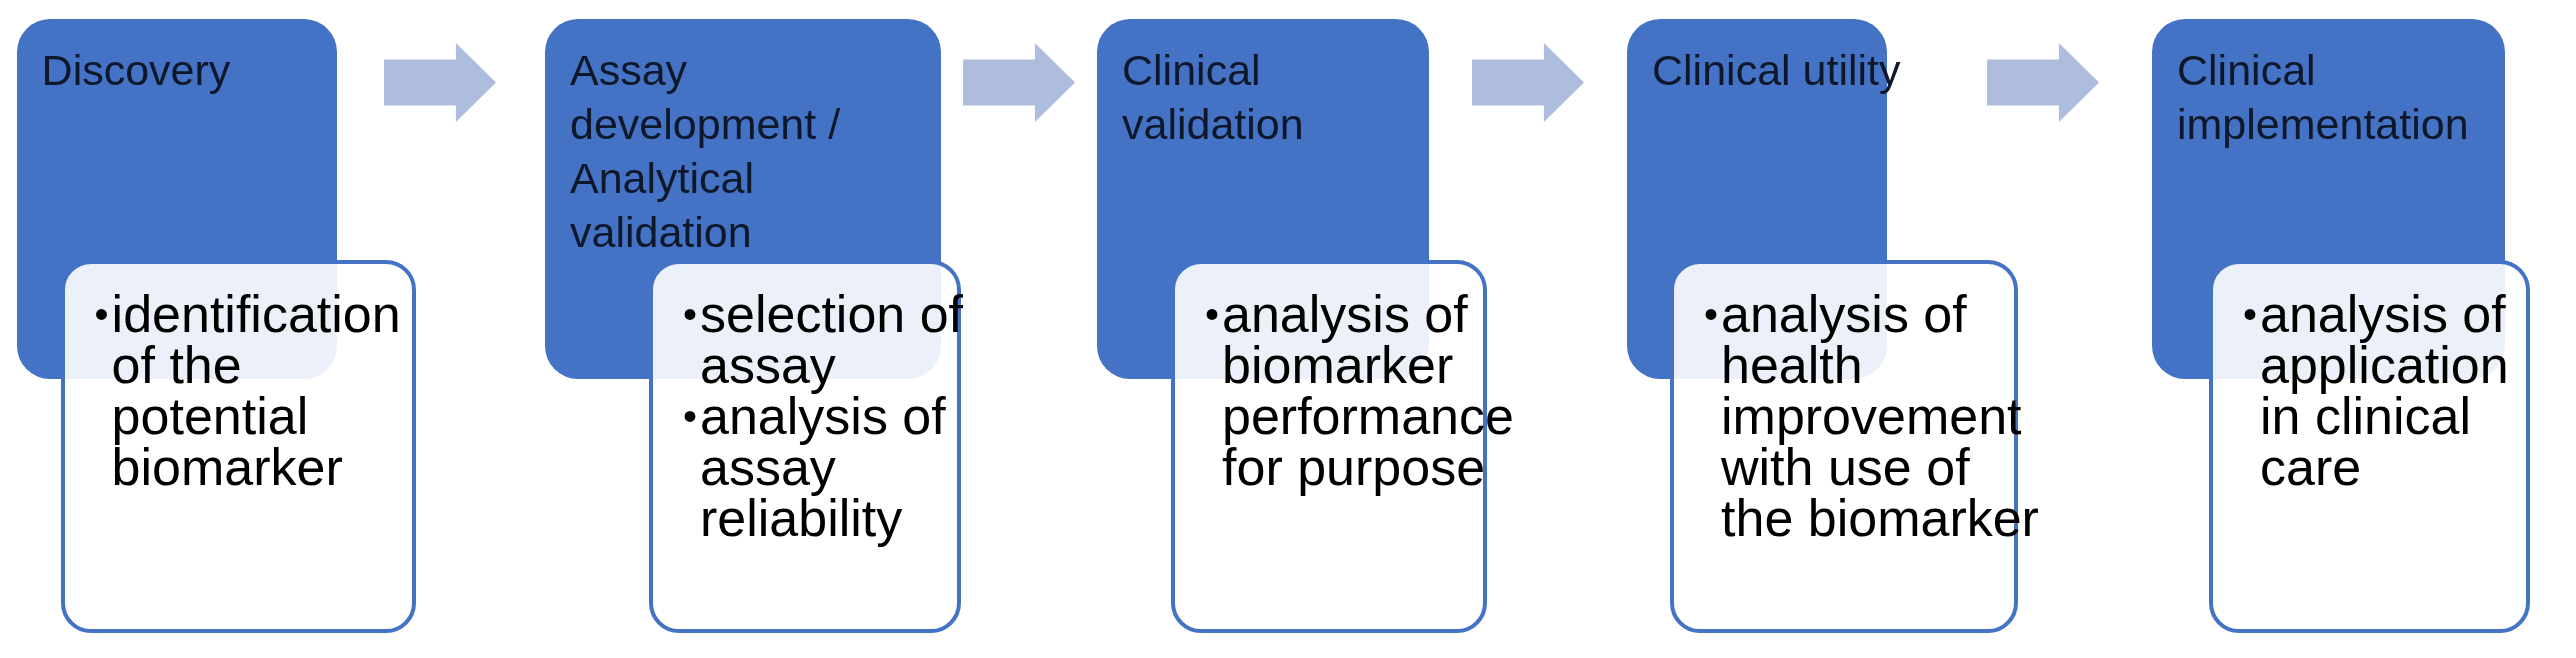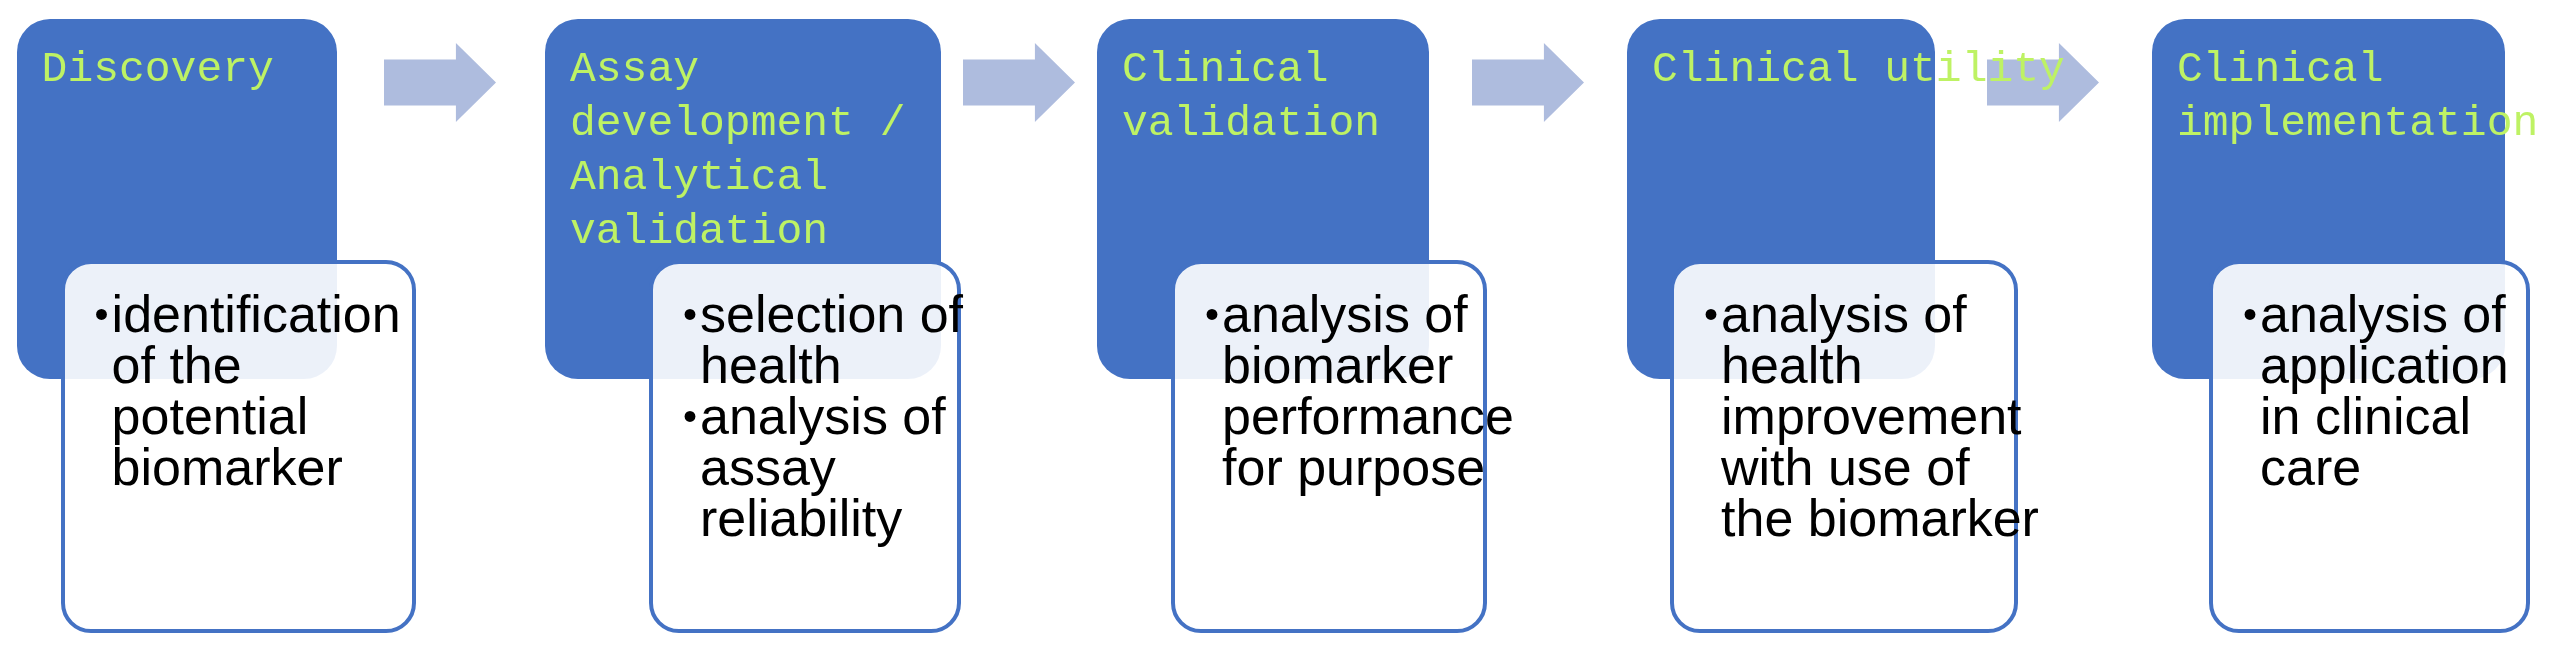--- a/index.html
+++ b/index.html
@@ -13,25 +13,24 @@
   }
   .stage{position:absolute;top:19px;height:615px;}
   .titlebox{
     position:absolute;top:0;left:0;height:360px;
     background:#4472C4;
     border-radius:33px;
     z-index:1;
   }
   .title{
     padding:24px 21px 0 25px;
-    color:#bef264;
+    color:#0f172a;
     font-size:43px;
     line-height:54px;
     white-space:pre;
-    font-family:Liberation Mono, monospace;
   }
   .detailbox{
     position:absolute;top:241px;height:373px;
     background:rgba(255,255,255,0.9);
     border:4.7px solid #4472C4;
     border-radius:30px;
     box-sizing:border-box;
     z-index:2;
   }
   .bullets{
@@ -54,21 +53,21 @@
 
   .stage:nth-of-type(2){left:545px;}
   .stage:nth-of-type(2) .titlebox{width:396px;}
   .stage:nth-of-type(2) .detailbox{left:104px;width:312px;}
 
   .stage:nth-of-type(3){left:1097px;}
   .stage:nth-of-type(3) .titlebox{width:332px;}
   .stage:nth-of-type(3) .detailbox{left:74px;width:316px;}
 
   .stage:nth-of-type(4){left:1627px;}
-  .stage:nth-of-type(4) .titlebox{width:308px;}
+  .stage:nth-of-type(4) .titlebox{width:260px;}
   .stage:nth-of-type(4) .detailbox{left:43px;width:348px;}
 
   .stage:nth-of-type(5){left:2152px;}
   .stage:nth-of-type(5) .titlebox{width:353px;}
   .stage:nth-of-type(5) .detailbox{left:57px;width:321px;}
 
   .arrow{position:absolute;top:43px;width:112px;height:79px;}
   .arrow:nth-of-type(6){left:384px;}
   .arrow:nth-of-type(7){left:963px;}
   .arrow:nth-of-type(8){left:1472px;}
@@ -102,21 +101,21 @@
       <div class="title">Assay
 development /
 Analytical
 validation</div>
     </div>
     <div class="detailbox">
       <ul class="bullets">
         <li>
           <span class="dot">•</span>
           <span class="btext">selection of
-health</span>
+assay</span>
         </li>
         <li>
           <span class="dot">•</span>
           <span class="btext">analysis of
 assay
 reliability</span>
         </li>
       </ul>
     </div>
   </div>

